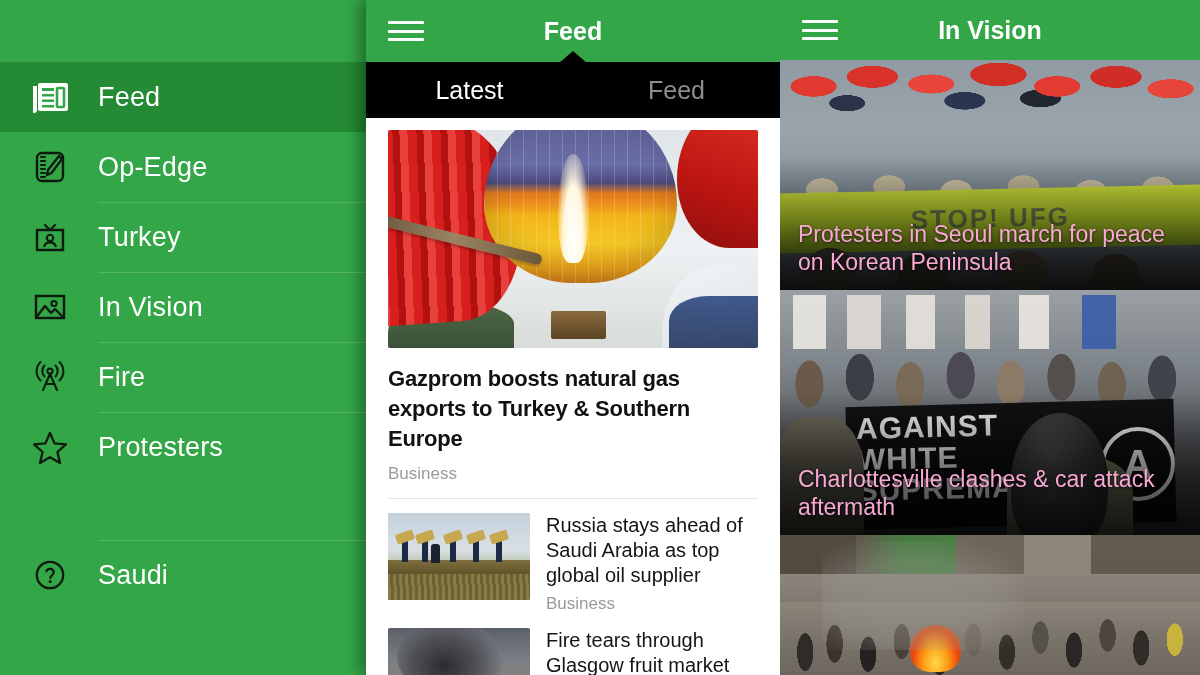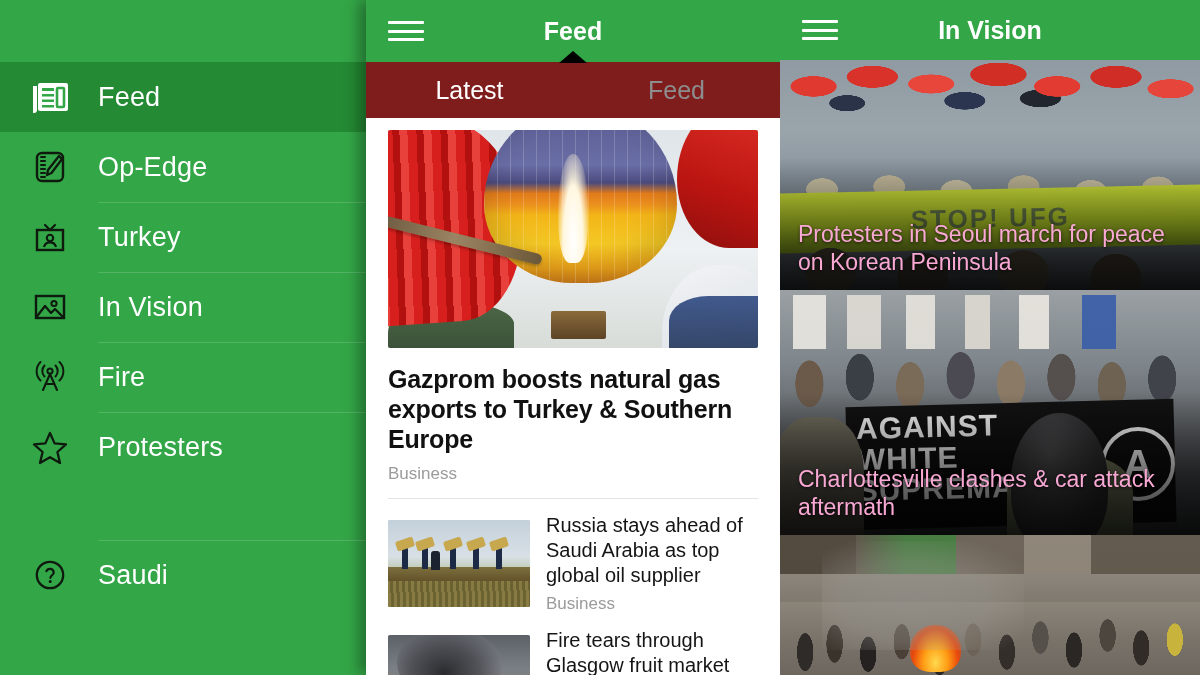--- a/index.html
+++ b/index.html
@@ -107,21 +107,21 @@
     width: 100%;
     text-align: center;
     color: #ffffff;
     font-size: 25px;
     font-weight: 700;
     line-height: 1;
   }
   .c-tabs {
     position: relative;
     height: 56px;
-    background: #7f1d1d;
+    background: #000000;
     display: flex;
     align-items: center;
   }
   .c-tabs .notch {
     position: absolute;
     top: -11px;
     left: 50%;
     transform: translateX(-50%);
     width: 0; height: 0;
     border-left: 14px solid transparent;
@@ -143,42 +143,41 @@
   .hero-img {
     width: 100%;
     height: 218px;
     border-radius: 2px;
     position: relative;
     overflow: hidden;
     background: #cfd6dc;
   }
   .hero-title {
     margin: 16px 22px 0 22px;
-    font-size: 25px;
+    font-size: 22px;
     font-weight: 700;
     line-height: 30px;
     color: #111111;
     letter-spacing: -0.2px;
   }
   .hero-cat {
     margin: 10px 22px 0 22px;
     font-size: 17px;
     color: #9b9b9b;
     font-weight: 400;
   }
   .list-sep {
     margin: 14px 22px 0 22px;
     height: 1px;
     background: #e4e4e4;
   }
   .list-item {
     display: flex;
     padding: 14px 22px 0 22px;
     box-sizing: border-box;
-    align-items: center;
   }
   .li-thumb {
     width: 142px;
     height: 87px;
     flex: 0 0 142px;
     border-radius: 2px;
     overflow: hidden;
     position: relative;
     background: #b9c2c8;
   }

